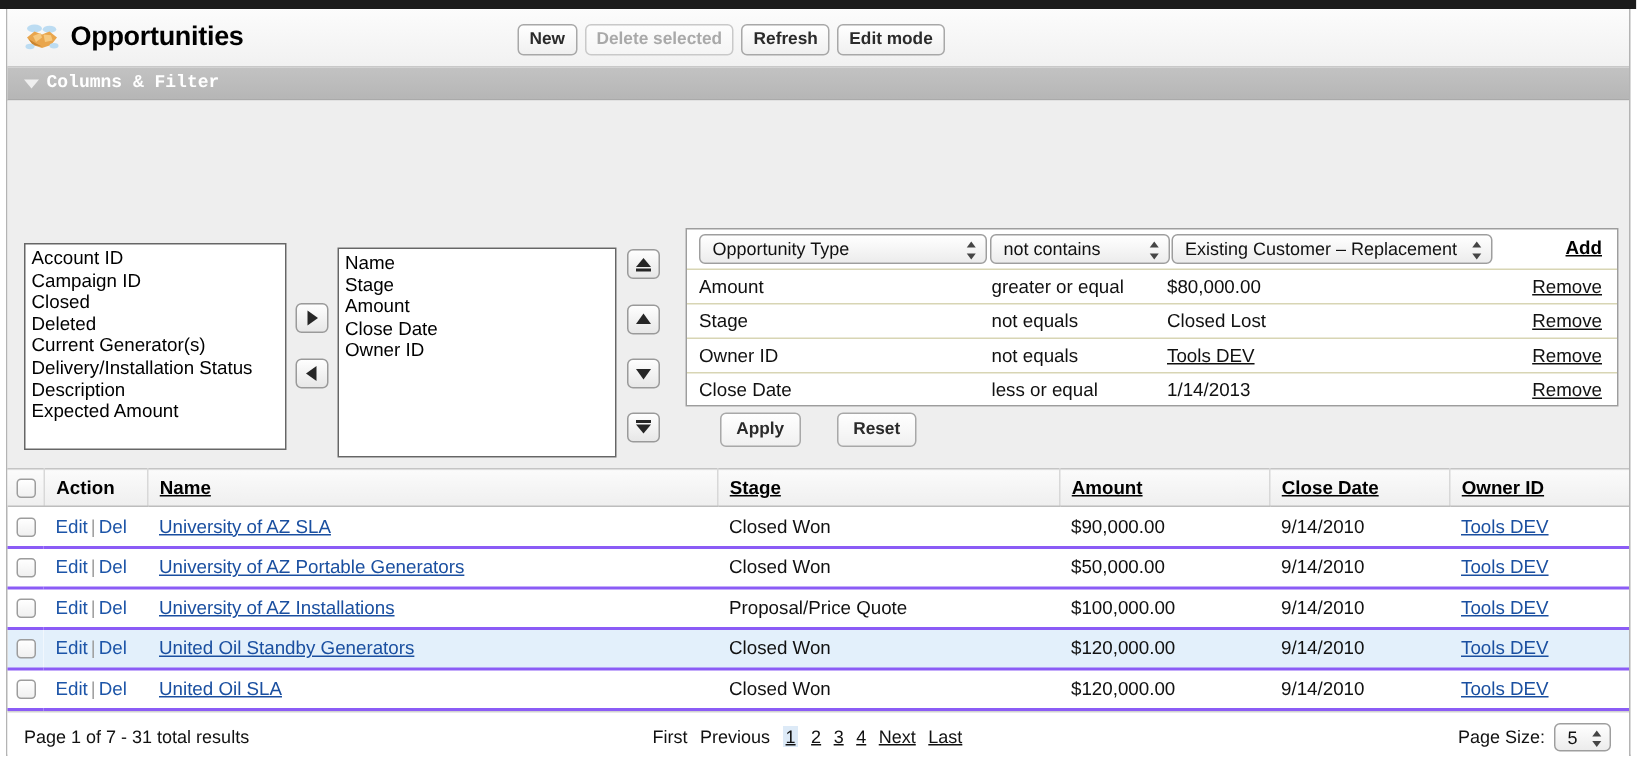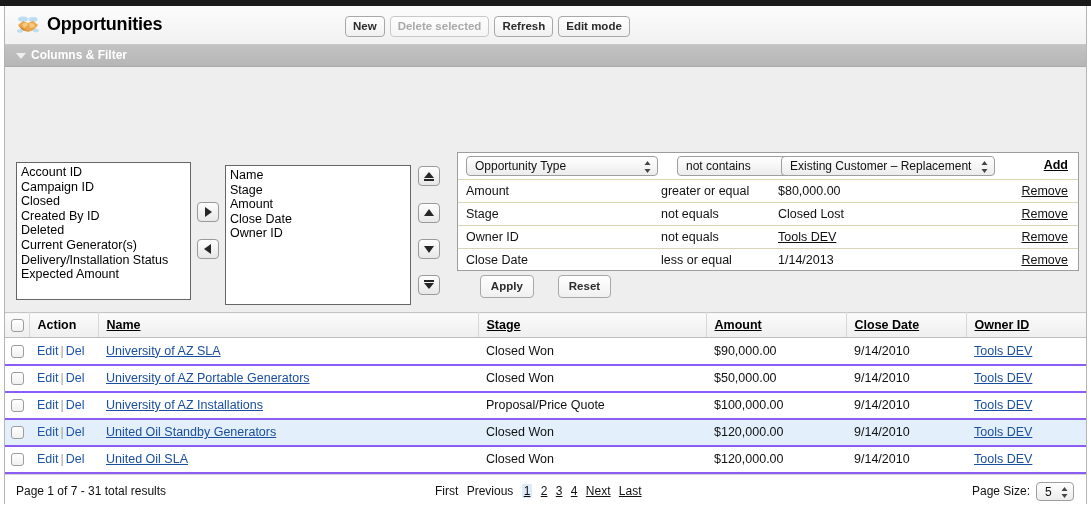--- a/index.html
+++ b/index.html
@@ -85,20 +85,21 @@
     cursor: default;
   }
 
   
   .cf-bar {
     position: relative;
     height: 22px;
     background: linear-gradient(to bottom, #c2c2c2 0%, #b6b6b6 100%);
     border-bottom: 1px solid #aaa;
     box-sizing: border-box;
+    font-family: Liberation Mono, monospace;
   }
   .cf-caret {
     position: absolute;
     left: 11px;
     top: 8px;
     width: 0; height: 0;
     border-left: 5px solid transparent;
     border-right: 5px solid transparent;
     border-top: 6px solid #efefef;
   }
@@ -395,24 +396,24 @@
       <div class="cf-caret"></div>
       <div class="cf-label">Columns &amp; Filter</div>
     </div>
 
     <div class="cf-body">
 
       <div class="listbox" id="avail-list">
         <div class="opt">Account ID</div>
         <div class="opt">Campaign ID</div>
         <div class="opt">Closed</div>
-        <div class="opt">Created By ID</div>
         <div class="opt">Deleted</div>
         <div class="opt">Current Generator(s)</div>
         <div class="opt">Delivery/Installation Status</div>
+        <div class="opt">Description</div>
         <div class="opt">Expected Amount</div>
       </div>
 
       <div class="sqbtn" style="left:192px; top:135px;">
         <svg width="20" height="18" viewBox="0 0 20 18">
             <polygon points="7,4 14,9 7,14" fill="#262626"></polygon>
           </svg>
       </div>
       <div class="sqbtn" style="left:192px; top:172px;">
         <svg width="20" height="18" viewBox="0 0 20 18">
@@ -456,21 +457,21 @@
         <div class="filter-newrow">
           <div class="selbox" style="left:8px; width:192px;">
             <span class="selval">Opportunity Type</span>
             <span class="arrows">
               <svg width="7" height="14" viewBox="0 0 7 14">
                   <polygon points="3.5,1 6.5,5 0.5,5" fill="#454545"></polygon>
                   <polygon points="3.5,13 6.5,9 0.5,9" fill="#454545"></polygon>
                 </svg>
             </span>
           </div>
-          <div class="selbox" style="left:219px; width:120px;">
+          <div class="selbox" style="left:202px; width:120px;">
             <span class="selval">not contains</span>
             <span class="arrows">
               <svg width="7" height="14" viewBox="0 0 7 14">
                   <polygon points="3.5,1 6.5,5 0.5,5" fill="#454545"></polygon>
                   <polygon points="3.5,13 6.5,9 0.5,9" fill="#454545"></polygon>
                 </svg>
             </span>
           </div>
           <div class="selbox" style="left:323px; width:214px;">
             <span class="selval">Existing Customer – Replacement</span>

